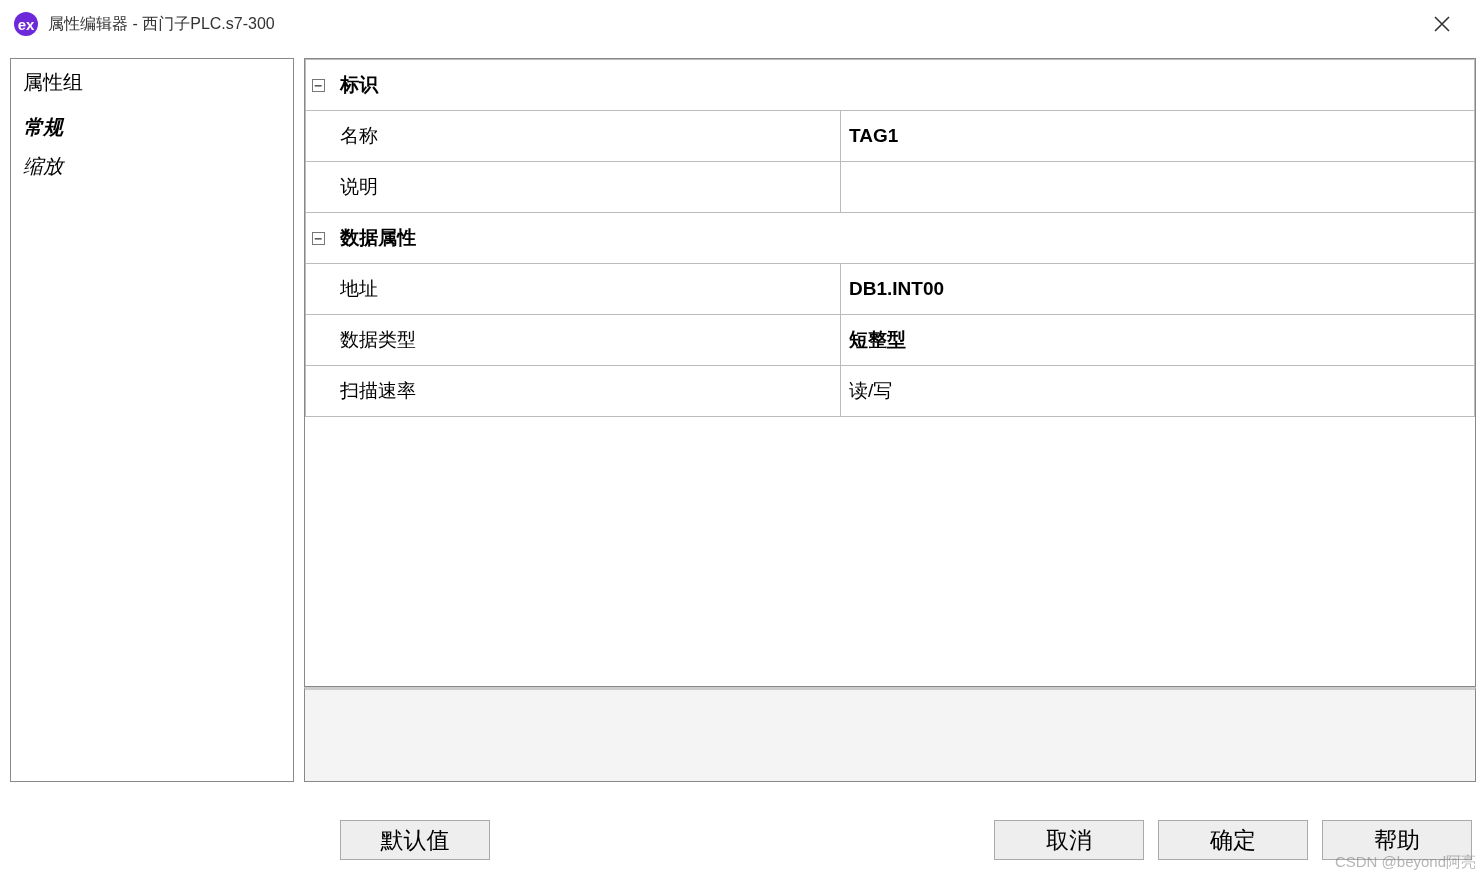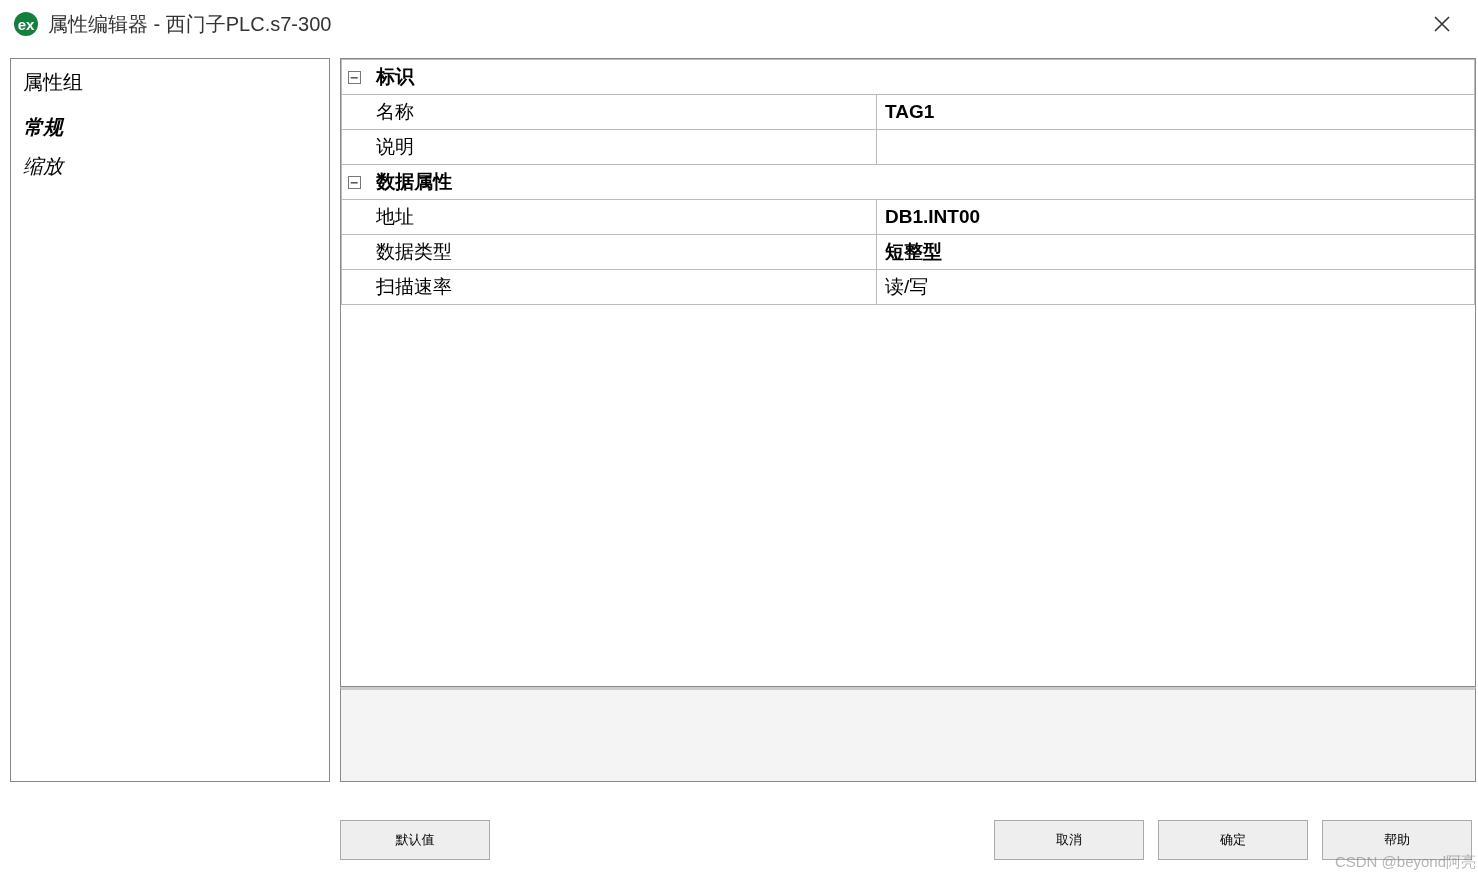--- a/index.html
+++ b/index.html
@@ -15,45 +15,45 @@
     }
     .titlebar {
       display: flex;
       align-items: center;
       padding: 10px 16px 14px 14px;
       height: 52px;
     }
     .app-icon {
       width: 24px; height: 24px;
       border-radius: 50%;
-      background: #15803d;
+      background: #6d28d9;
       color: #fff;
       font-weight: bold;
       font-size: 15px;
       display: inline-flex;
       align-items: center;
       justify-content: center;
       margin-right: 10px;
       flex-shrink: 0;
     }
-    .title-text { font-size: 20px; color: #333; }
+    .title-text { font-size: 16px; color: #333; }
     .close-btn {
       margin-left: auto;
       width: 40px; height: 32px;
       display: flex; align-items: center; justify-content: center;
       font-size: 22px; color: #333; cursor: pointer;
     }
     .content {
       display: flex;
       padding: 6px 0 0 10px;
       gap: 10px;
       height: 730px;
     }
     .sidebar {
-      width: 320px;
+      width: 284px;
       border: 1px solid #888;
       padding: 10px 12px;
       background: #fff;
     }
     .sidebar-heading { font-size: 20px; margin-bottom: 12px; color:#000; }
     .sidebar-item { font-size: 20px; padding: 6px 0; cursor: pointer; color:#000;font-style:italic;}
     .sidebar-item.active { font-weight: bold; }
     .main {
       flex: 1;
       display: flex;
@@ -63,21 +63,21 @@
     .prop-grid {
       border: 1px solid #888;
       flex: 1;
       background: #fff;
       overflow: hidden;
     }
     .prop-table { width: 100%; border-collapse: collapse; table-layout: fixed; }
     .prop-table td {
       border: 1px solid #bbb;
       height: 34px;
-      padding: 4px 8px;
+      padding: 12px 8px;
       vertical-align: middle;
       font-size: 19px;
     }
     .cat-row td { font-weight: bold; padding-left: 6px; }
     .toggle {
       display: inline-block;
       width: 13px; height: 13px;
       border: 1px solid #777;
       text-align: center;
       line-height: 11px;
@@ -104,21 +104,21 @@
       display: flex;
       align-items: center;
       height: 56px;
     }
     .btn {
       min-width: 150px;
       height: 40px;
       padding: 0 20px;
       background: #eee;
       border: 1px solid #aaa;
-      font-size: 13px;
+      font-size: 23px;
       cursor: pointer;
       display:inline-flex;align-items:center;justify-content:center;
     }
     .spacer { flex: 1; }
     .btn + .btn { margin-left: 14px; }
     .watermark {
       position: absolute;
       right: 2px; bottom: 6px;
       font-size: 15px;
       color: rgba(120,120,120,0.55);

